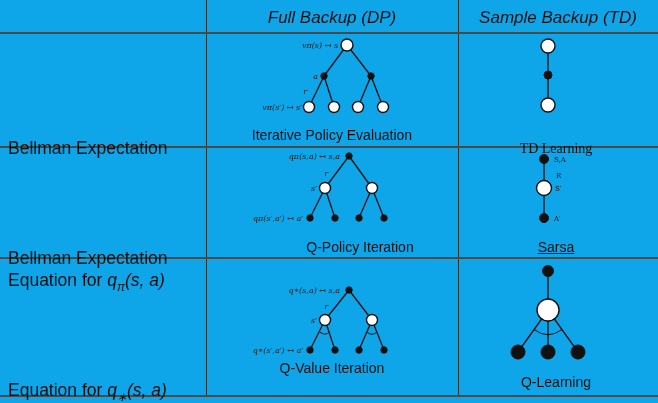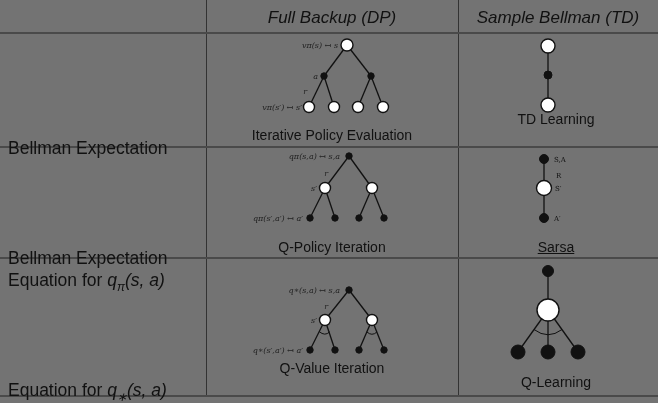--- a/index.html
+++ b/index.html
@@ -1,17 +1,17 @@
 <!DOCTYPE html>
 <html><head>
 <meta charset="utf-8">
 <style>
   html,body{margin:0;padding:0;background:#ffffff;}
   #slide{
-    position:relative;width:658px;height:403px;background:#737373;
+    position:relative;width:658px;height:403px;background:#0ea5e9;
     font-family:"Liberation Sans",sans-serif;color:#111;overflow:hidden;
   }
   .vline{position:absolute;top:0;width:1px;height:396px;background:#333;}
   .hline{position:absolute;left:0;width:658px;height:2px;background:#4a4a4a;}
   .hdr{position:absolute;top:5px;height:26px;display:flex;align-items:center;justify-content:center;
        font-style:italic;font-size:17px;color:#111;}
   .rowlabel{position:absolute;left:8px;width:196px;font-size:17.5px;line-height:22px;color:#111;margin-top:36px;}
   .mi{font-style:italic;}
   .msub{font-style:italic;font-size:12px;}
   .caption{position:absolute;height:25px;display:flex;align-items:center;justify-content:center;
@@ -32,21 +32,21 @@
 <div id="slide">
 
   <div class="vline" style="left:206px;"></div>
   <div class="vline" style="left:458px;"></div>
   <div class="hline" style="top:32px;"></div>
   <div class="hline" style="top:146px;"></div>
   <div class="hline" style="top:257px;"></div>
   <div class="hline" style="top:395px;"></div>
 
   <div class="hdr" style="left:206px;width:252px;">Full Backup (DP)</div>
-  <div class="hdr" style="left:458px;width:200px;">Sample Bellman (TD)</div>
+  <div class="hdr" style="left:458px;width:200px;">Sample Backup (TD)</div>
 
   <div class="rowlabel" style="top:101px;">
     <div>Bellman Expectation</div>
   </div>
   <div class="rowlabel" style="top:211px;">
     <div>Bellman Expectation</div>
     <div><span>Equation for </span><span class="mi">q</span><sub class="msub">π</sub><span class="mi">(s, a)</span></div>
   </div>
   <div class="rowlabel" style="top:343px;">
     <div><span>Equation for </span><span class="mi">q</span><sub class="msub">∗</sub><span class="mi">(s, a)</span></div>
@@ -140,19 +140,19 @@
     <line class="edge" x1="90" y1="46" x2="120" y2="88"></line>
     <path class="max-arc" d="M 76 65.5 Q 90 76 104 65.5"></path>
     <circle class="filled-node" cx="90" cy="7" r="5.5"></circle>
     <circle class="open-node" cx="90" cy="46" r="11"></circle>
     <circle class="filled-node" cx="60" cy="88" r="7"></circle>
     <circle class="filled-node" cx="90" cy="88" r="7"></circle>
     <circle class="filled-node" cx="120" cy="88" r="7"></circle>
   </svg>
 
   <div class="caption cap-dp" style="top:122px;">Iterative Policy Evaluation</div>
-  <div class="caption cap-td" style="top:106px;">TD Learning</div>
-  <div class="caption cap-dp" style="top:234px;">Q-Policy Iteration</div>
+  <div class="caption cap-td" style="top:136px;font-family:Liberation Serif, serif;">TD Learning</div>
+  <div class="caption cap-dp" style="top:234px;padding-left:28px;">Q-Policy Iteration</div>
   <div class="caption cap-td" style="top:234px;text-decoration:underline;">Sarsa</div>
   <div class="caption cap-dp" style="top:355px;">Q-Value Iteration</div>
   <div class="caption cap-td" style="top:369px;">Q-Learning</div>
 
 </div>
 
 </body></html>

